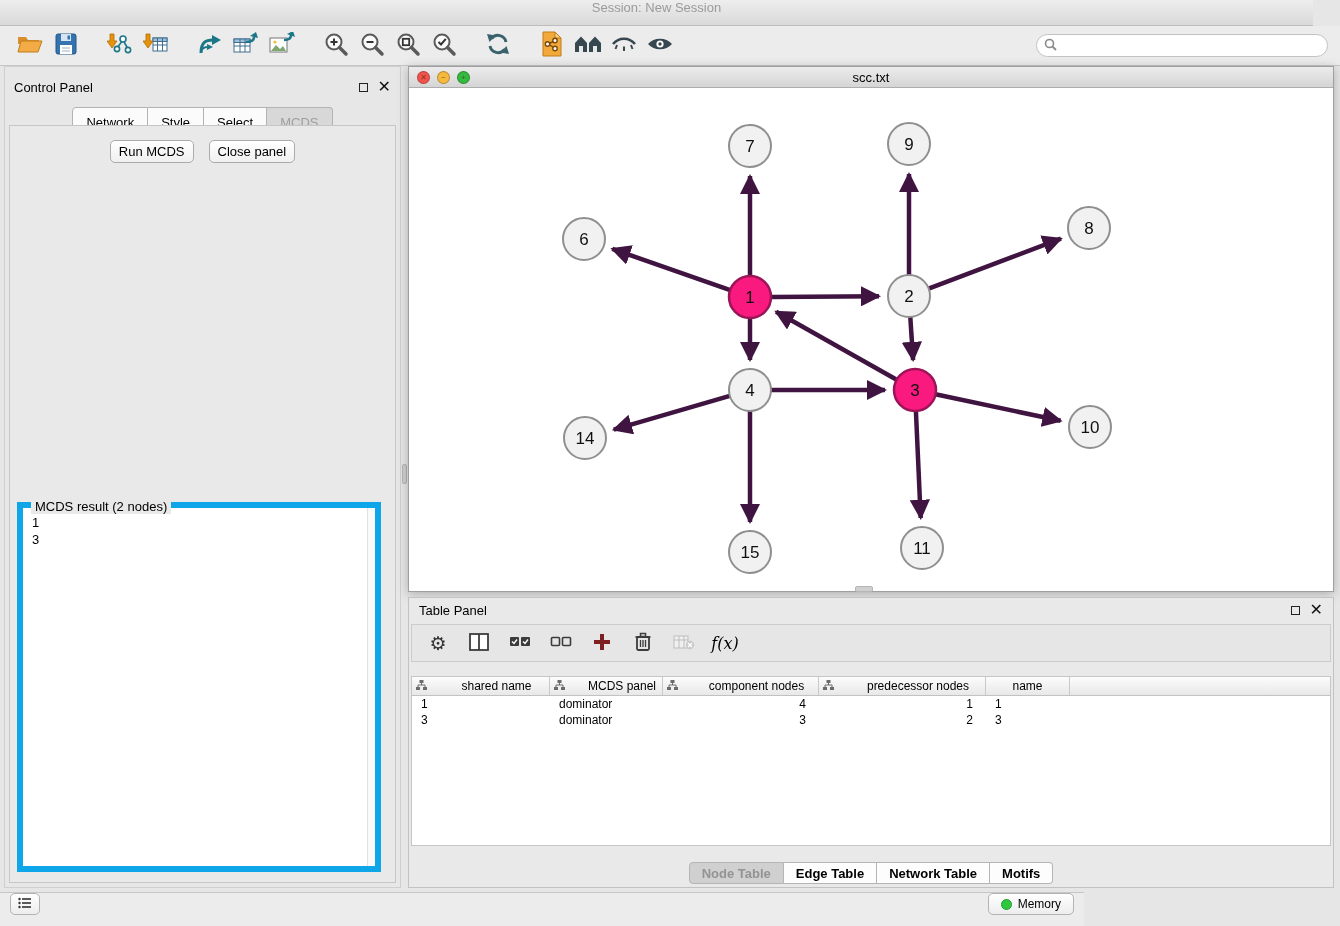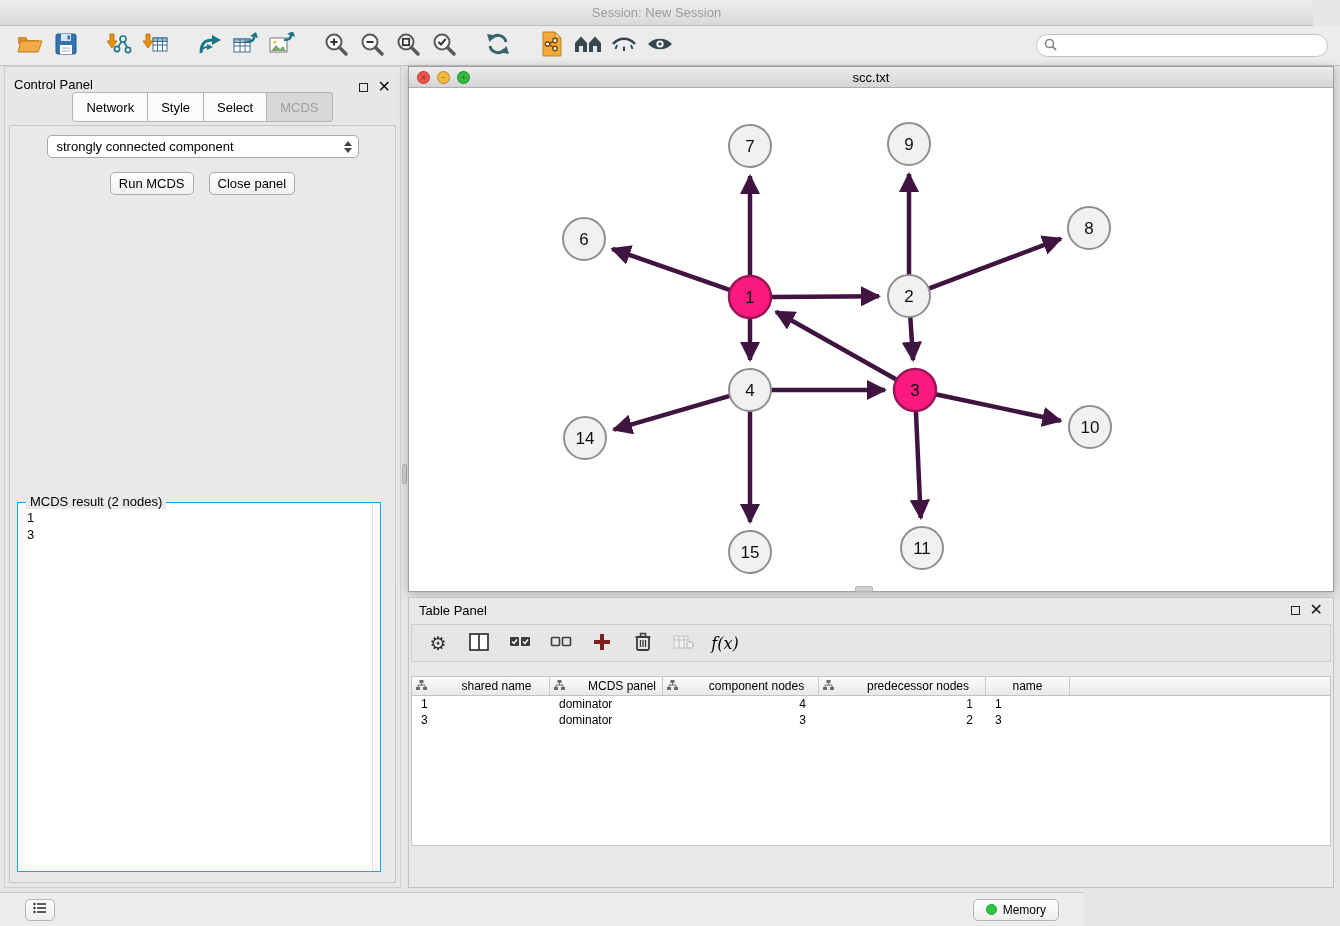--- a/index.html
+++ b/index.html
@@ -7,21 +7,21 @@
   body {
     font-family: "Liberation Sans", "DejaVu Sans", sans-serif;
     font-size: 13px; color: #000;
     background: #e6e6e6; position: relative; overflow: hidden;
   }
   
   .titlebar {
     position: absolute; left: 0; top: 0; width: 1313px; height: 26px;
     background: linear-gradient(#eeeeee, #d9d9d9);
     border-bottom: 1px solid #bdbdbd;
-    display: flex; align-items: center; justify-content: center;
+    display: flex; justify-content: center;
   }
   .titlebar-text { color: #9b9b9b; font-size: 13px; }
   
   .toolbar {
     position: absolute; left: 0; top: 26px; width: 1340px; height: 40px;
     background: #ececec; border-bottom: 1px solid #c6c6c6;
     display: flex; align-items: center; padding: 0 12px;
   }
   .tb-btn { width: 36px; height: 32px; display: flex; align-items: center; justify-content: center; border-radius: 4px; }
   .tb-gap { width: 18px; }
@@ -29,21 +29,21 @@
     margin-left: auto; width: 292px; height: 23px; background: #fff;
     border: 1px solid #c2c2c2; border-radius: 12px;
     display: flex; align-items: center; padding: 0 7px; gap: 5px;
   }
   .search-box input { border: none; outline: none; flex: 1; font-size: 12px; background: transparent; font-family: inherit; }
   
   .control-panel {
     position: absolute; left: 4px; top: 66px; width: 397px; height: 822px;
     background: #e7e7e7; border: 1px solid #cfcfcf;
   }
-  .panel-header { height: 25px; display: flex; align-items: flex-end; padding: 0 9px; font-size: 13px; }
+  .panel-header { height: 40px; display: flex; align-items: center; padding: 0 9px; font-size: 13px; }
   .win-btns { margin-left: auto; display: flex; gap: 10px; align-items: center; }
   .float-glyph { width: 9px; height: 9px; border: 1.5px solid #222; display: inline-block; }
   .close-glyph { font-size: 16px; font-weight: bold; line-height: 10px; color: #111; }
   .cp-tabs { display: flex; justify-content: center; height: 22px; }
   .cp-tab {
     padding: 14px 13px; background: #fbfbfb; border: 1px solid #b3b3b3; border-left: none;
     font-size: 13px; display: flex; align-items: center;
   }
   .cp-tab:first-child { border-left: 1px solid #b3b3b3; border-radius: 4px 0 0 4px; }
   .cp-tab:last-child { border-radius: 0 4px 4px 0; }
@@ -63,21 +63,21 @@
   .tri-up { width: 0; height: 0; border-left: 4px solid transparent; border-right: 4px solid transparent; border-bottom: 5px solid #444; }
   .tri-down { width: 0; height: 0; border-left: 4px solid transparent; border-right: 4px solid transparent; border-top: 5px solid #444; }
   .btn-row { display: flex; justify-content: center; gap: 15px; margin-top: 14px; }
   .mac-btn {
     height: 23px; padding: 0 8px; background: linear-gradient(#ffffff, #f0f0f0);
     border: 1px solid #ababab; border-radius: 5px; font-size: 13px;
     display: flex; align-items: center;
   }
   .result-box {
     position: absolute; left: 7px; right: 14px; top: 376px; height: 370px;
-    background: #fff; border: 1px solid #0ea5e9;
+    background: #fff; border: 6px solid #0ea5e9;
   }
   .result-legend {
     position: absolute; top: -9px; left: 8px; background: #e9e9e9; padding: 0 4px; font-size: 13px;
   }
   .result-list { padding: 6px 9px; font-size: 13px; line-height: 17px; }
   .result-scroll { position: absolute; right: 0; top: 0; bottom: 0; width: 8px; background: #fafafa; border-left: 1px solid #e2e2e2; }
   
   .v-splitter { position: absolute; left: 401px; top: 66px; width: 7px; height: 526px; }
   .v-grip { position: absolute; left: 1px; top: 398px; width: 5px; height: 20px; background: #cfcfcf; border: 1px solid #b5b5b5; border-radius: 2px; }
   .h-grip { position: absolute; left: 855px; top: 586px; width: 18px; height: 6px; background: #cfcfcf; border: 1px solid #b5b5b5; border-radius: 2px; }
@@ -128,21 +128,21 @@
     background: #fdfdfd; border: 1px solid #b5b5b5; border-left: none;
     font-size: 13px; font-weight: 700;
   }
   .tp-tab:first-child { border-left: 1px solid #b5b5b5; border-radius: 4px 0 0 4px; }
   .tp-tab:last-child { border-radius: 0 4px 4px 0; }
   .tp-tab.selected { background: #d0d0d0; color: #939393; }
   
   .statusbar {
     position: absolute; left: 0; top: 892px; width: 1084px; height: 34px;
     background: #ececec; border-top: 1px solid #c6c6c6;
-    display: flex; align-items: center; padding: 0 25px;
+    display: flex; padding: 0 10px;
   }
   .sb-btn {
     height: 22px; border: 1px solid #b3b3b3; border-radius: 5px;
     background: linear-gradient(#ffffff, #ededed);
     display: flex; align-items: center; justify-content: center; gap: 6px; padding: 0 7px; font-size: 12px;
   }
   .memory-btn { margin-left: auto; padding: 0 12px; }
   .memory-dot { width: 11px; height: 11px; border-radius: 50%; background: #2ec73f; border: 1px solid #1da32f; }
 </style>
 </head>
@@ -318,27 +318,20 @@
         <span class="close-glyph">✕</span>
       </span>
     </div>
     <div class="cp-tabs">
       <div class="cp-tab">Network</div>
       <div class="cp-tab">Style</div>
       <div class="cp-tab">Select</div>
       <div class="cp-tab selected">MCDS</div>
     </div>
     <div class="cp-body">
-      <div class="dropdown">
-        <span class="dropdown-value">strongly connected component</span>
-        <span class="stepper">
-            <span class="tri-up"></span>
-            <span class="tri-down"></span>
-          </span>
-      </div>
       <div class="btn-row">
         <div class="mac-btn">Run MCDS</div>
         <div class="mac-btn">Close panel</div>
       </div>
       <div class="result-box">
         <span class="result-legend">MCDS result (2 nodes)</span>
         <div class="result-list">
             <div>1</div>
             <div>3</div>
           </div>
@@ -549,20 +542,26 @@
           <div class="trow">
             <div class="tcell">3</div>
             <div class="tcell">dominator</div>
             <div class="tcell cell-right">3</div>
             <div class="tcell cell-right">2</div>
             <div class="tcell">3</div>
             <div class="tcell"></div>
           </div>
         </div>
     </div>
+    <div class="tp-tabs">
+      <div class="tp-tab selected">Node Table</div>
+      <div class="tp-tab">Edge Table</div>
+      <div class="tp-tab">Network Table</div>
+      <div class="tp-tab">Motifs</div>
+    </div>
   </div>
 
   <div class="statusbar">
     <div class="sb-btn">
       <span><svg width="14" height="12" viewBox="0 0 14 12">
         <circle cx="1.5" cy="2" r="1.2" fill="#333"></circle>
             <line x1="4" y1="2" x2="13" y2="2" stroke="#333" stroke-width="1.6"></line>
         <circle cx="1.5" cy="6" r="1.2" fill="#333"></circle>
             <line x1="4" y1="6" x2="13" y2="6" stroke="#333" stroke-width="1.6"></line>
         <circle cx="1.5" cy="10" r="1.2" fill="#333"></circle>

